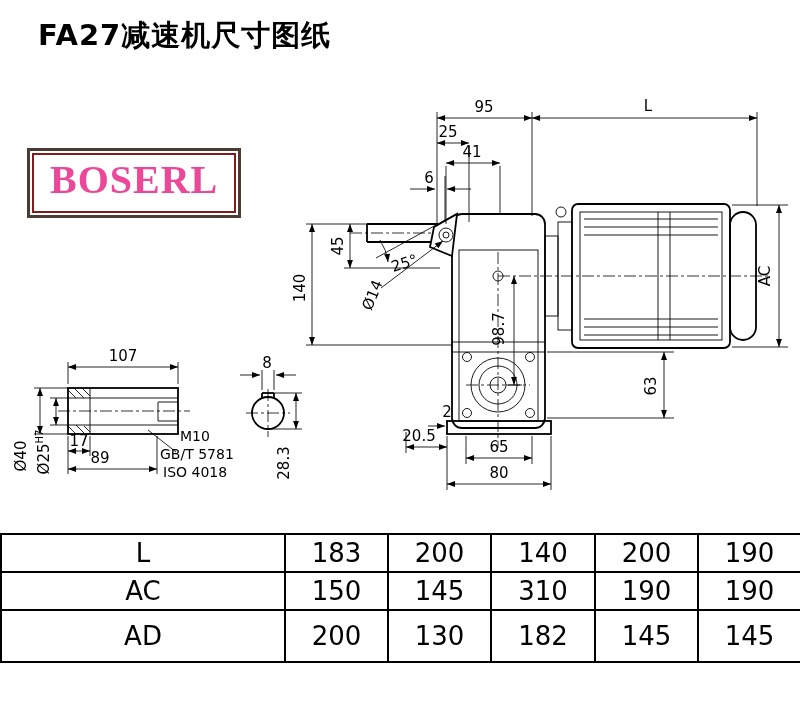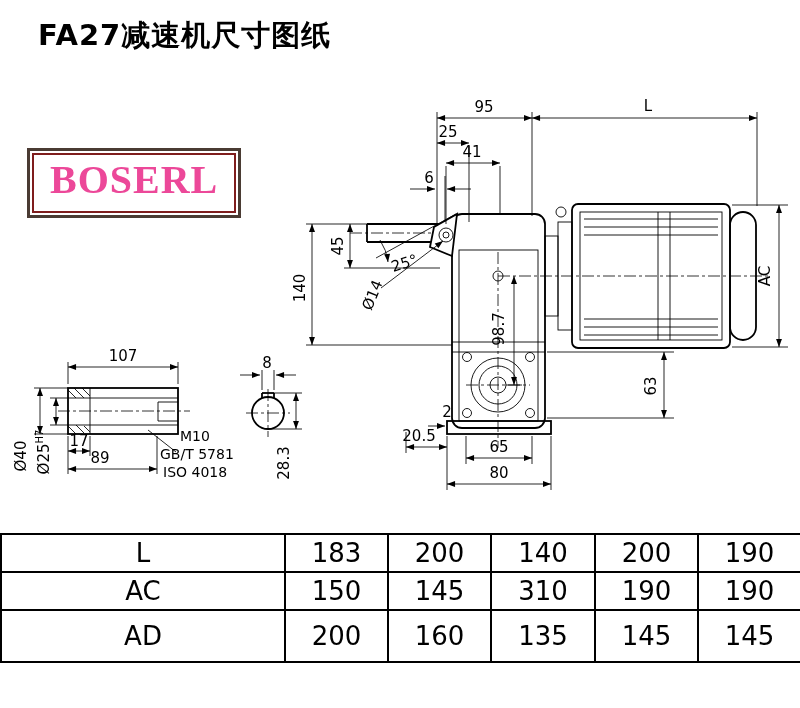--- a/index.html
+++ b/index.html
@@ -257,21 +257,21 @@
         <td class="num">AC</td>
         <td class="num">150</td>
         <td class="num">145</td>
         <td class="num">310</td>
         <td class="num">190</td>
         <td class="num">190</td>
       </tr>
       <tr style="height:52px">
         <td class="num">AD</td>
         <td class="num">200</td>
-        <td class="num">160</td>
-        <td class="num">135</td>
+        <td class="num">130</td>
+        <td class="num">182</td>
         <td class="num">145</td>
         <td class="num">145</td>
       </tr>
     </tbody>
   </table>
 
 </div>
 
 </body></html>

